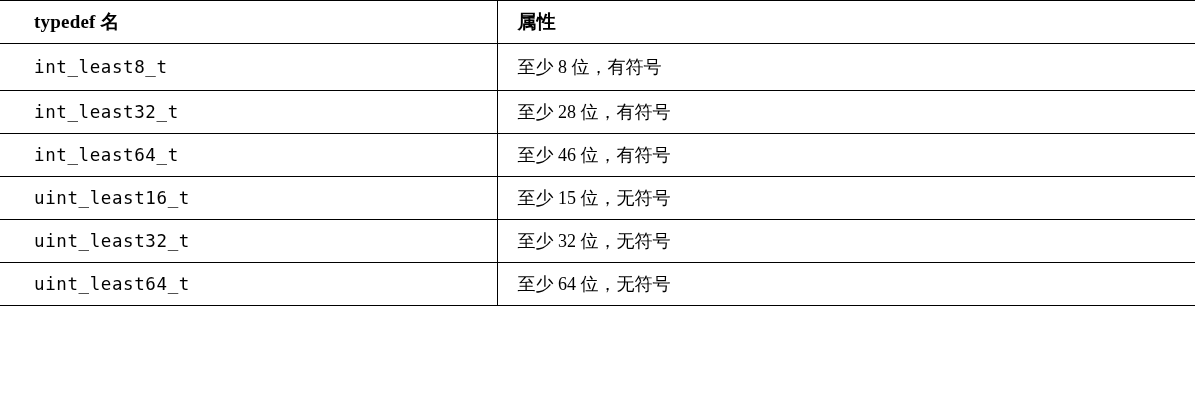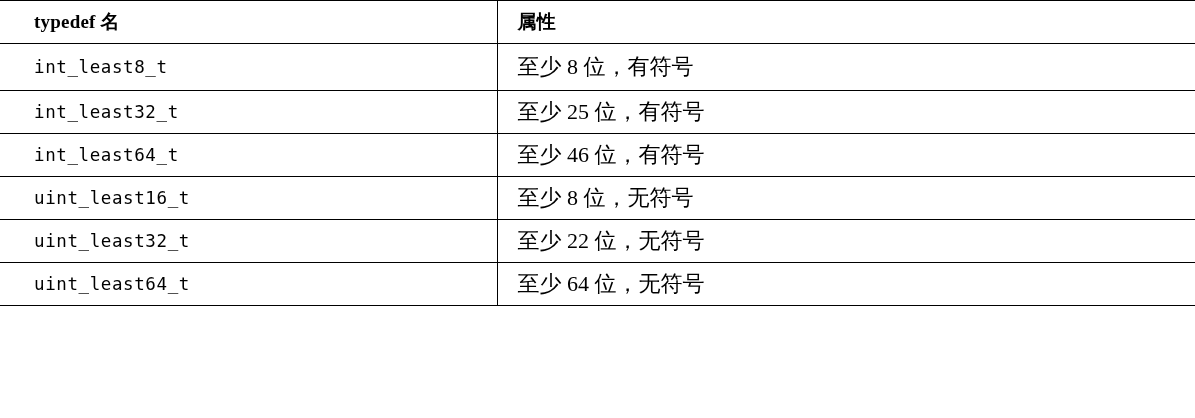--- a/index.html
+++ b/index.html
@@ -58,21 +58,21 @@
     letter-spacing: 0.2px;
   }
 
   tbody td.cell-name {
     font-family: "DejaVu Sans Mono", monospace;
     font-size: 17.5px;
     letter-spacing: 0.6px;
   }
   tbody td.cell-attr {
     font-family: "Liberation Serif", serif;
-    font-size: 22px;
+    font-size: 18px;
   }
   
   thead tr { height: 55px; }
   tbody tr:first-child { height: 47px; }
 </style>
 </head>
 <body>
 
 <div class="table-wrap">
   <table class="typedef-table">
@@ -86,33 +86,33 @@
         <th class="cell-attr">属性</th>
       </tr>
     </thead>
     <tbody>
       <tr>
         <td class="cell-name">int_least8_t</td>
         <td class="cell-attr">至少 8 位，有符号</td>
       </tr>
       <tr>
         <td class="cell-name">int_least32_t</td>
-        <td class="cell-attr">至少 25 位，有符号</td>
+        <td class="cell-attr">至少 28 位，有符号</td>
       </tr>
       <tr>
         <td class="cell-name">int_least64_t</td>
         <td class="cell-attr">至少 46 位，有符号</td>
       </tr>
       <tr>
         <td class="cell-name">uint_least16_t</td>
-        <td class="cell-attr">至少 8 位，无符号</td>
+        <td class="cell-attr">至少 15 位，无符号</td>
       </tr>
       <tr>
         <td class="cell-name">uint_least32_t</td>
-        <td class="cell-attr">至少 22 位，无符号</td>
+        <td class="cell-attr">至少 32 位，无符号</td>
       </tr>
       <tr>
         <td class="cell-name">uint_least64_t</td>
         <td class="cell-attr">至少 64 位，无符号</td>
       </tr>
     </tbody>
   </table>
 </div>
 
 </body></html>

